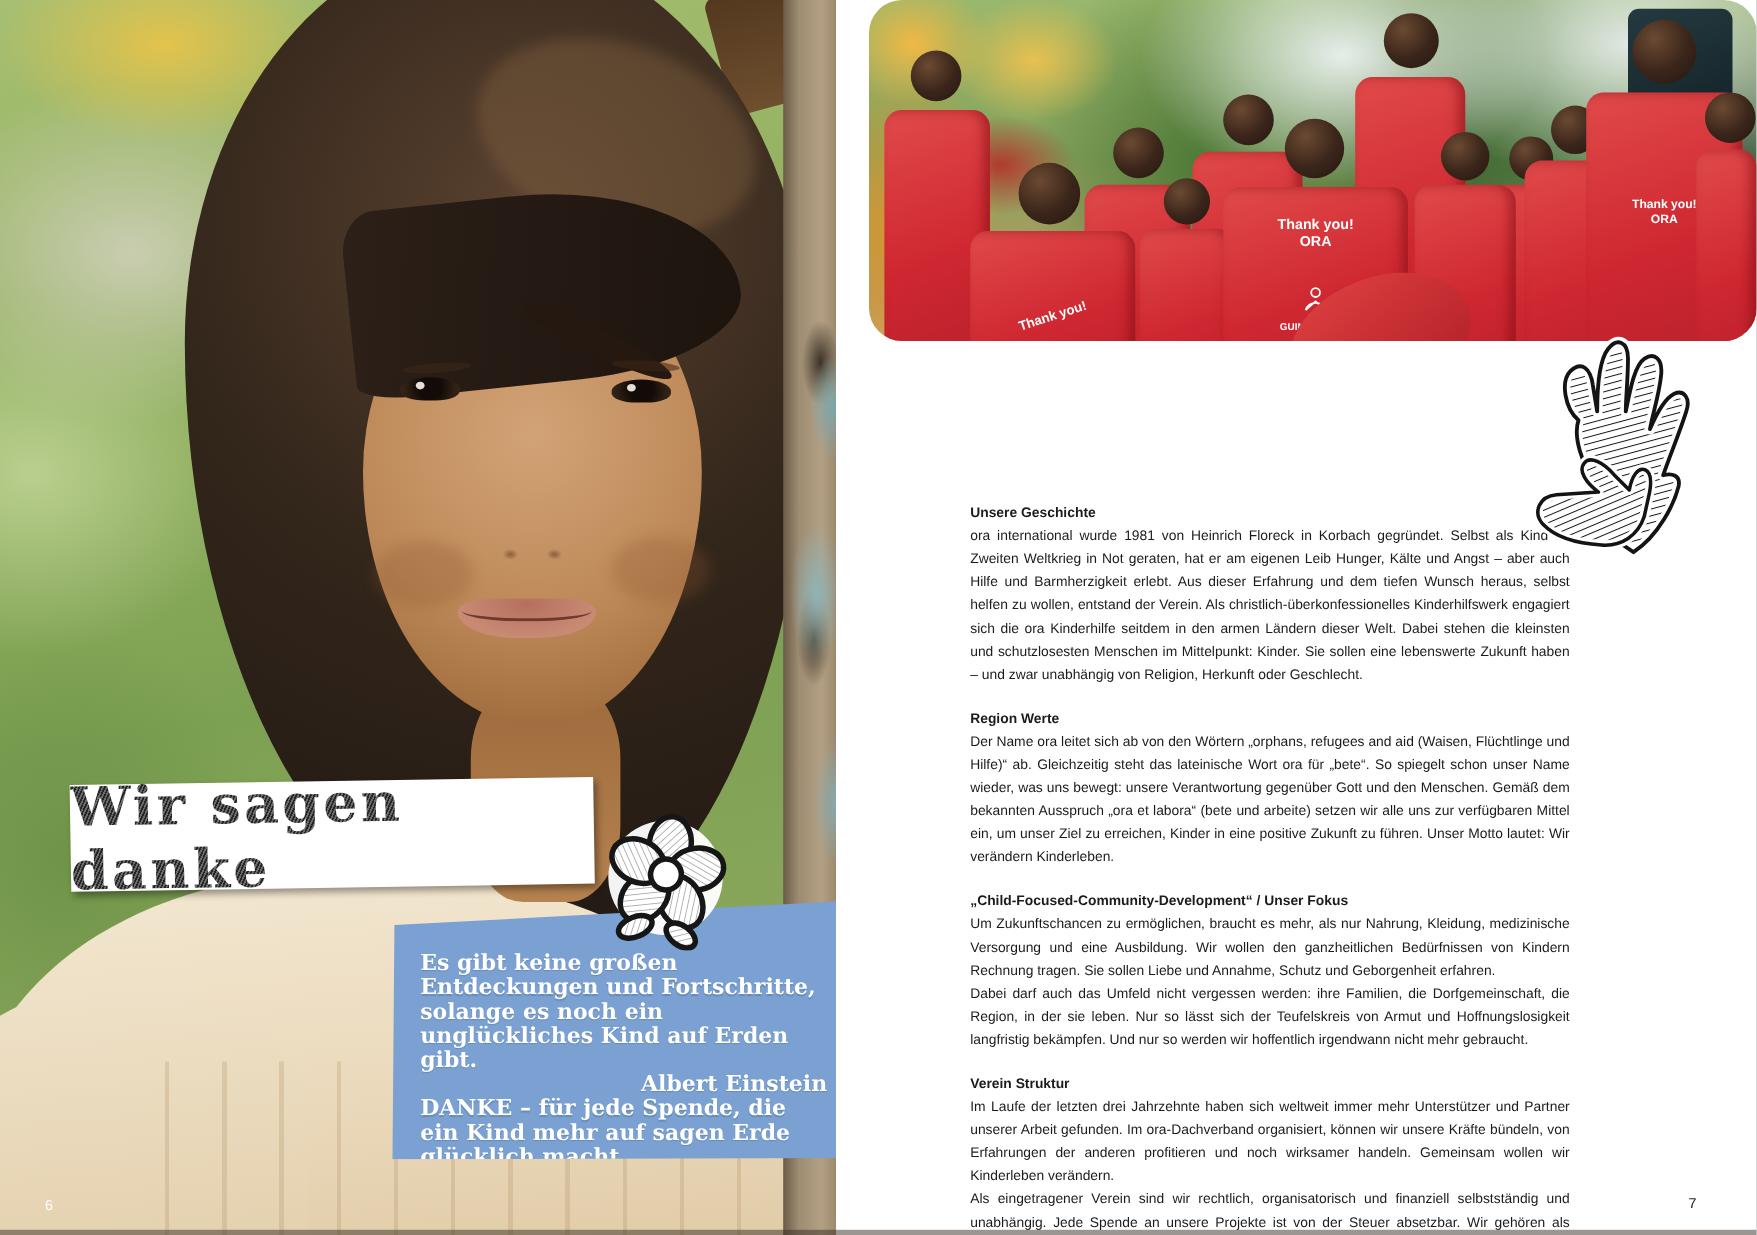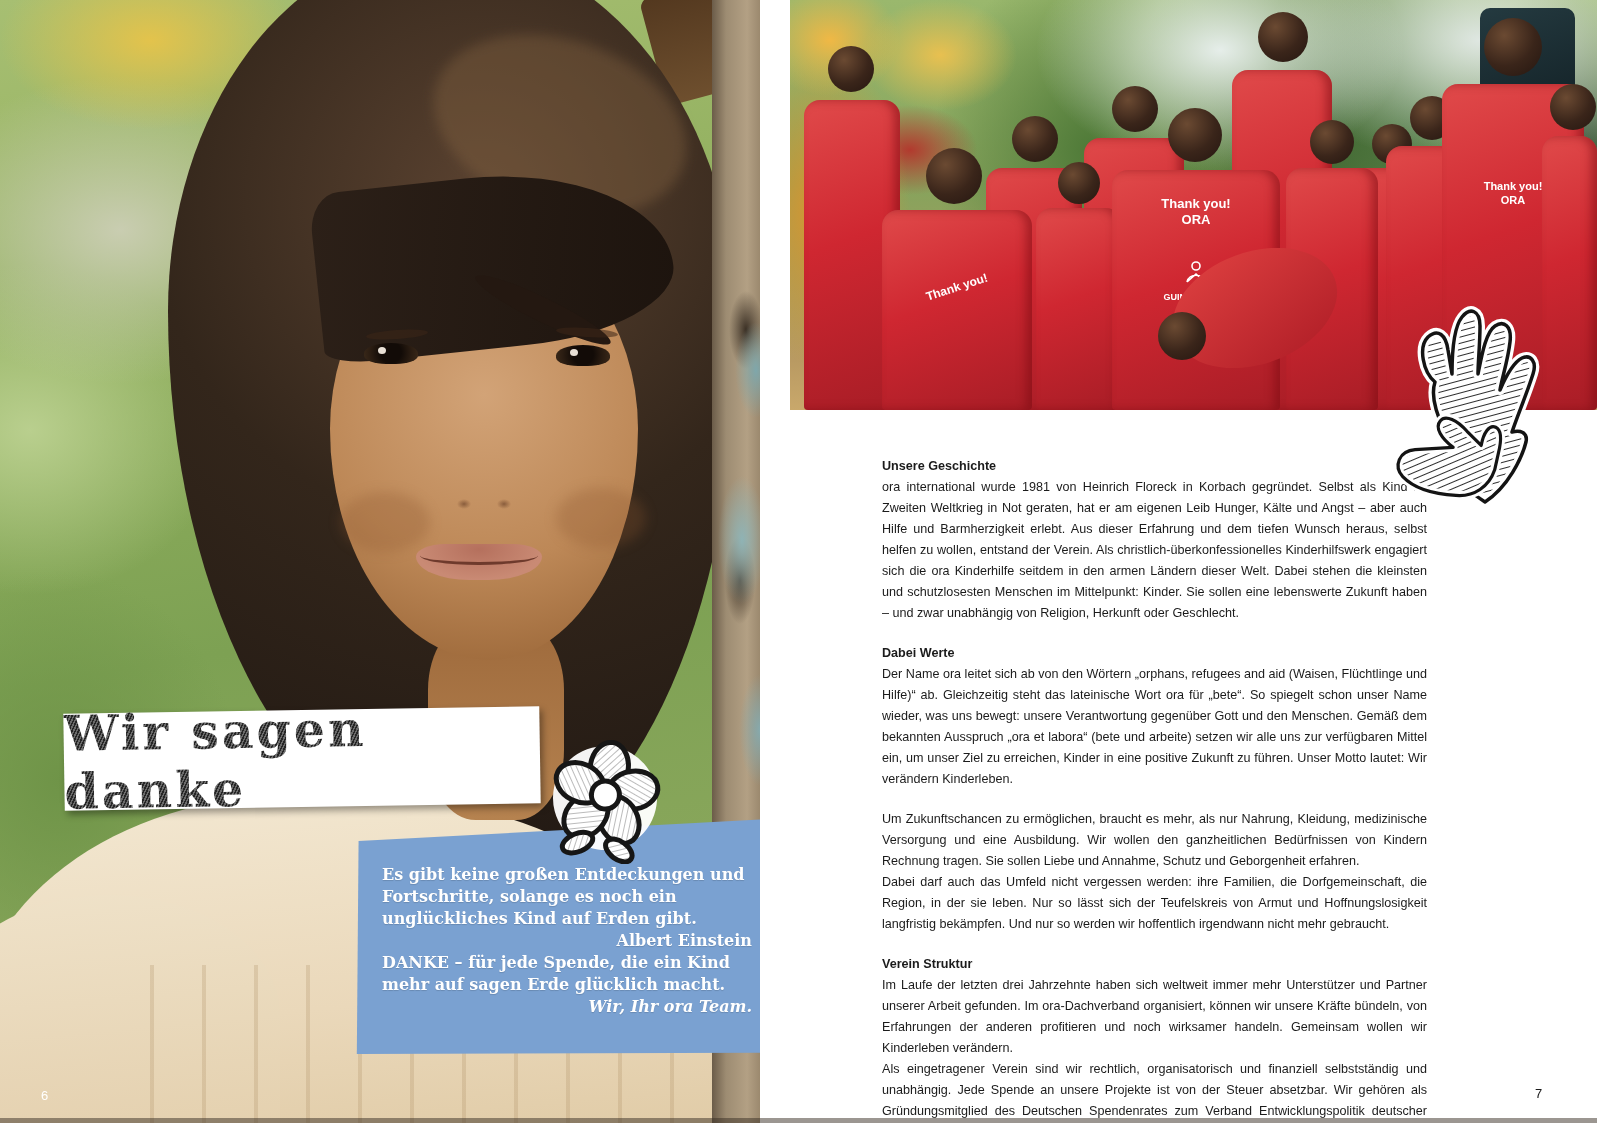--- a/index.html
+++ b/index.html
@@ -71,41 +71,41 @@
     .sketch{-webkit-background-clip:text;background-clip:text;color:transparent;}
   }
   .banner-danke{left:64px;top:710px;width:476px;height:97px;transform:rotate(-0.9deg);}
   .banner-danke .sketch{font-size:49px;letter-spacing:3px;}
 
   
   .blue-box{left:352px;top:816px;width:438px;height:238px;
       background:#7aa1d1;
       clip-path:polygon(1.5% 10.5%,100% 0.8%,100% 99.4%,1.1% 100%);
       color:#fff;font-family:"DejaVu Serif",serif;font-weight:bold;
-      font-size:16px;line-height:22px;box-sizing:border-box;
+      font-size:20px;line-height:22px;box-sizing:border-box;
       padding:48px 38px 0 30px;text-shadow:0 1px 1px rgba(0,0,0,.15);}
   .blue-box p{margin:0;}
   .t-right{text-align:right;}
   .mt14{margin-top:14px;} .mt28{margin-top:28px;} .mt4{margin-top:4px;font-style:italic;}
 
   
   .page-right{position:absolute;left:790px;top:0;width:807px;height:1123px;background:#fff;}
-  .photo-right{position:absolute;left:0;top:0;width:807px;height:410px;overflow:hidden;
+  .photo-right{position:absolute;left:0;top:0;width:807px;height:310px;overflow:hidden;
     background:
       radial-gradient(100px 80px at 40px 40px,#f0b845 0%,rgba(240,184,69,0) 70%),
       radial-gradient(120px 210px at 30px 210px,#d9952f 0%,rgba(217,149,47,0) 75%),
       radial-gradient(110px 80px at 150px 55px,#e8c050 0%,rgba(232,192,80,0) 70%),
       radial-gradient(90px 60px at 120px 150px,#b23a2e 0%,rgba(178,58,46,0) 75%),
       radial-gradient(230px 150px at 430px 50px,#e6eeea 0%,rgba(230,238,234,0) 80%),
       radial-gradient(280px 170px at 690px 40px,#dfe7e2 0%,rgba(223,231,226,0) 75%),
       radial-gradient(210px 260px at 300px 150px,#4f7a38 0%,rgba(79,122,56,0) 75%),
       radial-gradient(250px 300px at 520px 140px,#3c6330 0%,rgba(60,99,48,0) 75%),
       radial-gradient(190px 240px at 620px 130px,#59854a 0%,rgba(89,133,74,0) 70%),
       radial-gradient(170px 210px at 770px 150px,#2f4a3a 0%,rgba(47,74,58,0) 75%),
-      linear-gradient(180deg,#9ab86d 0%,#86a35c 45%,#b99a62 88%,#c9a86b 100%);}
+      linear-gradient(180deg,#9ab86d 0%,#86a35c 45%,#b99a62 88%,#c9a86b 100%); border-radius: 30px;}
   .mural{background:linear-gradient(160deg,#243a40,#101d22);border-radius:10px;}
   .kid{position:absolute;}
   .head{position:absolute;border-radius:50%;
       background:radial-gradient(circle at 35% 30%,#6b4a32 0%,#3a251a 55%,#241610 100%);}
   .shirt{position:absolute;border-radius:16px 16px 4px 4px;
       background:linear-gradient(160deg,#e04a4a 0%,#cf2731 45%,#a81d26 100%);
       box-shadow:inset -6px 0 10px rgba(120,10,15,.5);}
   .shirt-label{position:absolute;width:100%;text-align:center;color:#fff;
       font-weight:bold;line-height:1.25;}
   .bend-torso{position:absolute;border-radius:50%;transform:rotate(-20deg);
@@ -318,24 +318,25 @@
                  C98 120 105 112 111 116 C117 120 114 132 110 142 L104 158 C96 174 80 182 62 178 C42 174 22 166 12 152 Z" fill="none" stroke="#141414" stroke-width="3.2" stroke-linejoin="round"></path>
       </g>
     </svg>
 
     <div class="body-col">
       <section>
         <h3>Unsere Geschichte</h3>
         <p>ora international wurde 1981 von Heinrich Floreck in Korbach gegründet. Selbst als Kind im Zweiten Weltkrieg in Not geraten, hat er am eigenen Leib Hunger, Kälte und Angst – aber auch Hilfe und Barmherzigkeit erlebt. Aus dieser Erfahrung und dem tiefen Wunsch heraus, selbst helfen zu wollen, entstand der Verein. Als christlich-überkonfessionelles Kinderhilfswerk engagiert sich die ora Kinderhilfe seitdem in den armen Ländern dieser Welt. Dabei stehen die kleinsten und schutzlosesten Menschen im Mittelpunkt: Kinder. Sie sollen eine lebenswerte Zukunft haben – und zwar unabhängig von Religion, Herkunft oder Geschlecht.</p>
       </section>
       <section>
-        <h3>Dabei Werte</h3>
+        <h3>Region Werte</h3>
         <p>Der Name ora leitet sich ab von den Wörtern „orphans, refugees and aid (Waisen, Flüchtlinge und Hilfe)“ ab. Gleichzeitig steht das lateinische Wort ora für „bete“. So spiegelt schon unser Name wieder, was uns bewegt: unsere Verantwortung gegenüber Gott und den Menschen. Gemäß dem bekannten Ausspruch „ora et labora“ (bete und arbeite) setzen wir alle uns zur verfügbaren Mittel ein, um unser Ziel zu erreichen, Kinder in eine positive Zukunft zu führen. Unser Motto lautet: Wir verändern Kinderleben.</p>
       </section>
       <section>
+        <h3>„Child-Focused-Community-Development“ / Unser Fokus</h3>
         <p>Um Zukunftschancen zu ermöglichen, braucht es mehr, als nur Nahrung, Kleidung, medizinische Versorgung und eine Ausbildung. Wir wollen den ganzheitlichen Bedürfnissen von Kindern Rechnung tragen. Sie sollen Liebe und Annahme, Schutz und Geborgenheit erfahren.</p>
         <p>Dabei darf auch das Umfeld nicht vergessen werden: ihre Familien, die Dorfgemeinschaft, die Region, in der sie leben. Nur so lässt sich der Teufelskreis von Armut und Hoffnungslosigkeit langfristig bekämpfen. Und nur so werden wir hoffentlich irgendwann nicht mehr gebraucht.</p>
       </section>
       <section>
         <h3>Verein Struktur</h3>
         <p>Im Laufe der letzten drei Jahrzehnte haben sich weltweit immer mehr Unterstützer und Partner unserer Arbeit gefunden. Im ora-Dachverband organisiert, können wir unsere Kräfte bündeln, von Erfahrungen der anderen profitieren und noch wirksamer handeln. Gemeinsam wollen wir Kinderleben verändern.</p>
         <p>Als eingetragener Verein sind wir rechtlich, organisatorisch und finanziell selbstständig und unabhängig. Jede Spende an unsere Projekte ist von der Steuer absetzbar. Wir gehören als Gründungsmitglied des Deutschen Spendenrates zum Verband Entwicklungspolitik deutscher Nichtregierungsorganisationen, VENRO und tragen das Siegel des DZI.</p>
       </section>
     </div>
 

